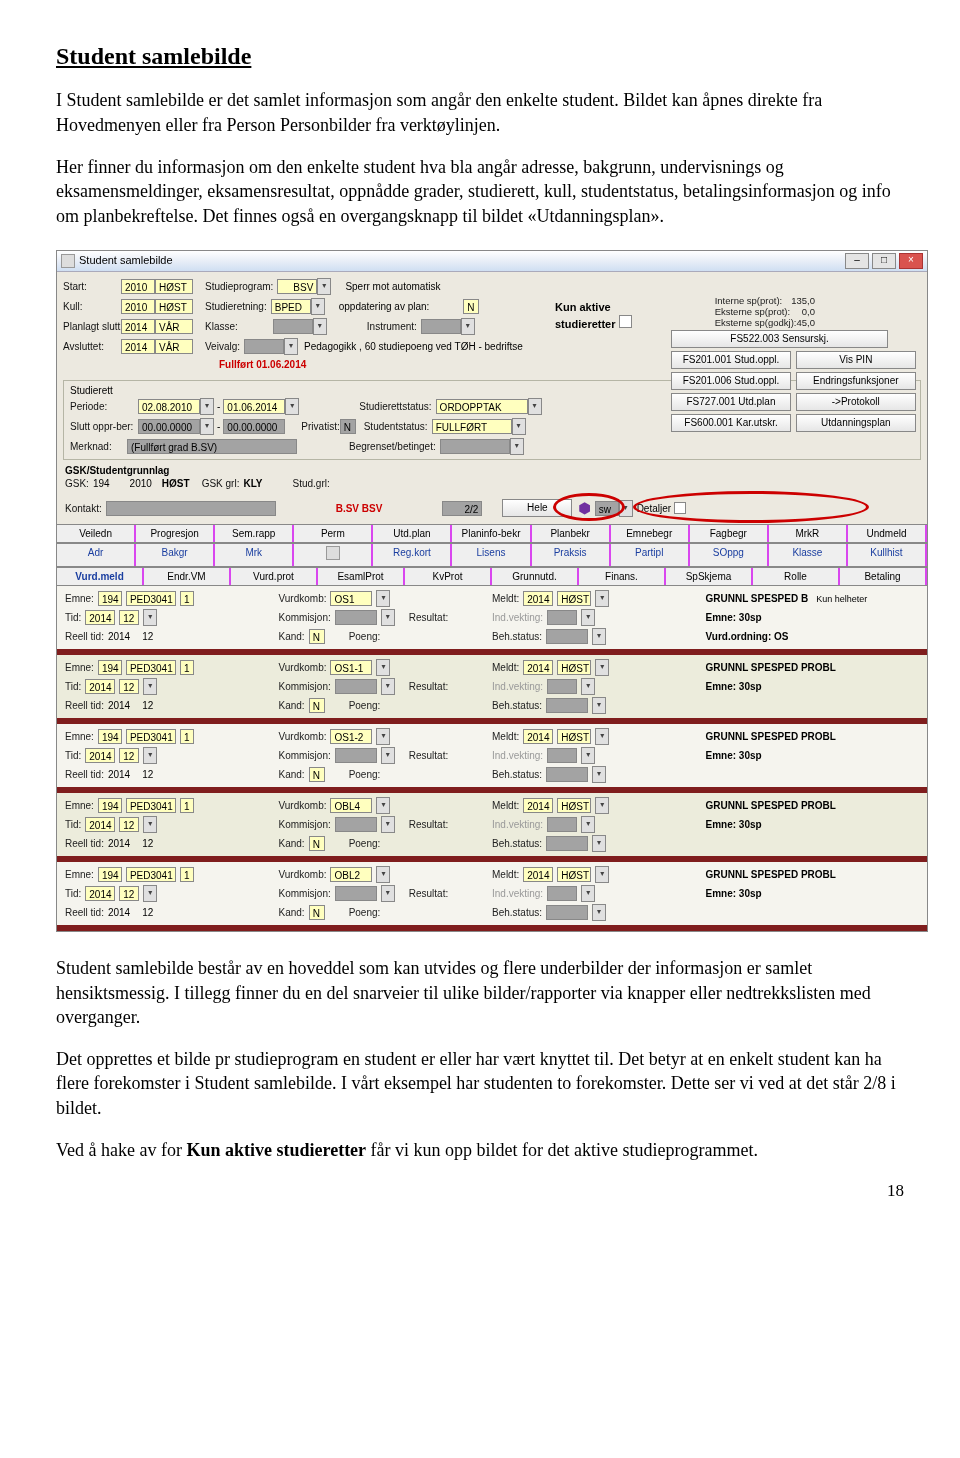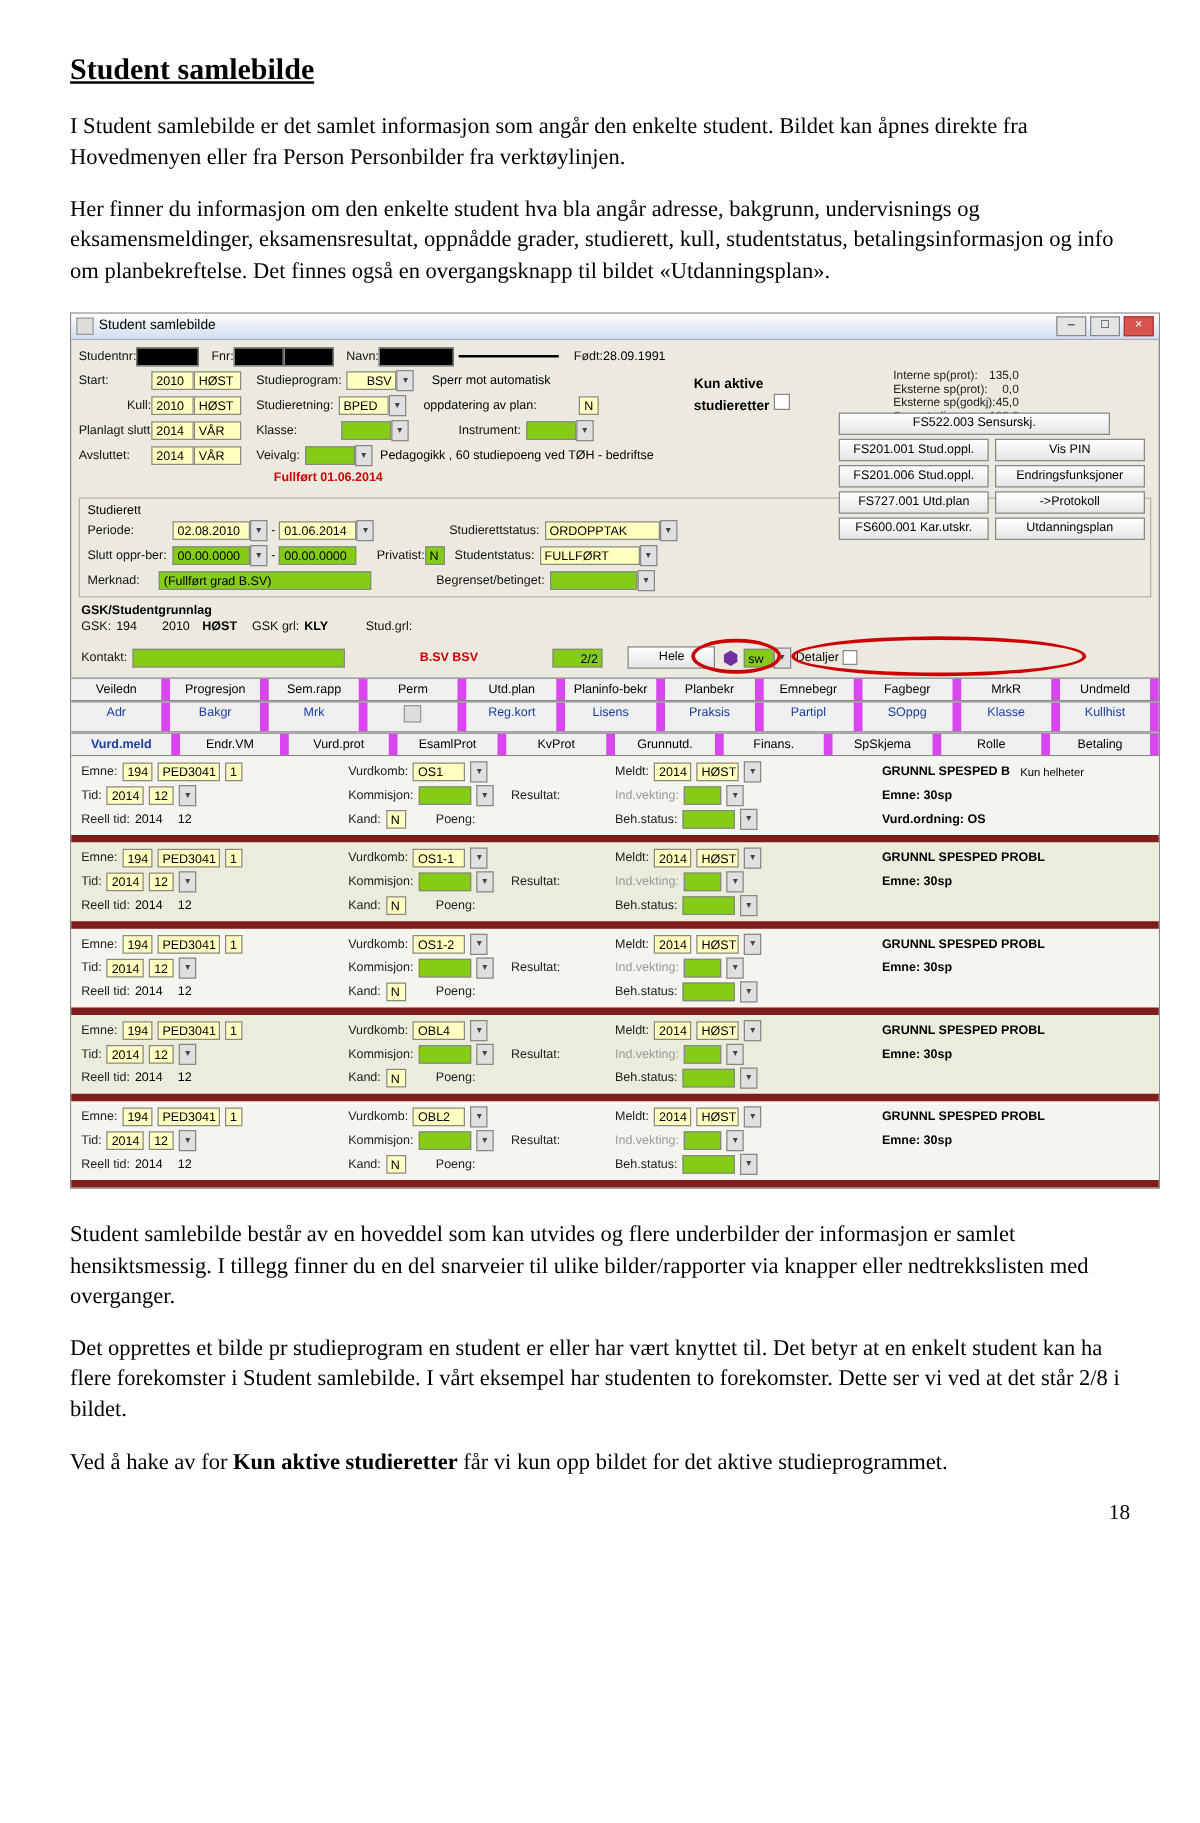--- a/index.html
+++ b/index.html
@@ -48,38 +48,38 @@
   .field {
     background: #ffffbf;
     border: 1px solid #888;
     height: 15px;
     line-height: 15px;
     padding: 0 3px;
     box-sizing: border-box;
     display: inline-block;
     overflow: hidden;
   }
-  .field.plain { background: #84cc16; }
+  .field.plain { background: #a3a3a3; }
   .dd { width: 12px; height: 15px; border: 1px solid #888; background: #e0e0e0; display: inline-block; text-align: center; line-height: 13px; font-size: 8px; color: #444; }
   .btn {
     background: linear-gradient(#fff,#e6e6e6);
     border: 1px solid #888;
     height: 18px;
     line-height: 16px;
     text-align: center;
     font-size: 10px;
     box-sizing: border-box;
     display: inline-block;
   }
   .right-buttons { position: absolute; right: 8px; top: 58px; width: 248px; }
   .right-buttons .btn { width: 120px; margin: 0 2px 3px 0; }
   .redtext { color: #c00; font-weight: bold; }
   .studierett { border: 1px solid #b5b5a5; margin: 4px 6px 2px 6px; padding: 3px 6px 1px 6px; }
   .tabbar { display: flex; border-top: 1px solid #888; border-bottom: 1px solid #888; background: #efefef; }
-  .tab { flex: 1; text-align: center; padding: 2px 0; border-right: 7px solid #d946ef; font-size: 10px; }
+  .tab { flex: 1; text-align: center; padding: 2px 0; border-right: 2px solid #d946ef; font-size: 10px; }
   .tab.sel { color: #1a3ea0; font-weight: bold; }
   .tab.link { color: #1a3ea0; text-align: center; }
   .records { background: #f5f4ee; }
   .rec { border-bottom: 6px solid #7f1d1d; padding: 4px 8px; display: grid; grid-template-columns: 1fr 1fr 1fr 1fr; row-gap: 2px; }
   .rec.alt { background: #ececdc; }
   .rec .cell { display: flex; align-items: center; gap: 4px; }
   .small-lbl { color: #222; }
   .gray { color: #9a9a9a; }
   .ellipse-red {
     position: absolute;
@@ -105,47 +105,35 @@
   <div class="titlebar">
     <span class="icon"></span>
     <span style="margin-left:4px;">Student samlebilde</span>
     <span class="spacer"></span>
     <span class="winbtn">–</span>
     <span class="winbtn">□</span>
     <span class="winbtn close">×</span>
   </div>
 
   <div class="body-top">
-    <div class="row">
-      <span class="lbl">Studentnr:</span>
-      <span class="field" style="width:50px;background:#000;"></span>
-      <span class="lbl" style="margin-left:10px;">Fnr:</span>
-      <span class="field" style="width:40px;background:#000;"></span>
-      <span class="field" style="width:40px;background:#000;"></span>
-      <span class="lbl" style="margin-left:10px;">Navn:</span>
-      <span class="field" style="width:60px;background:#000;"></span>
-      <span style="width:80px;border-bottom:2px solid #000;margin:0 4px;"></span>
-      <span class="lbl" style="margin-left:8px;">Født:</span>
-      <span>28.09.1991</span>
-    </div>
 
     <div class="row">
       <span class="lbl" style="width:58px;">Start:</span>
       <span class="field" style="width:34px;">2010</span>
       <span class="field" style="width:38px;">HØST</span>
       <span class="lbl" style="margin-left:12px;">Studieprogram:</span>
       <span class="field" style="width:40px;margin-left:4px;text-align:right;">BSV</span>
       <span class="dd">▾</span>
       <span style="margin-left:14px;display:inline-block;width:120px;">
         <span>Sperr mot automatisk</span>
       </span>
     </div>
 
     <div class="row">
-      <span class="lbl" style="width:58px;text-align:right;">Kull:</span>
+      <span class="lbl" style="width:58px;">Kull:</span>
       <span class="field" style="width:34px;">2010</span>
       <span class="field" style="width:38px;">HØST</span>
       <span class="lbl" style="margin-left:12px;">Studieretning:</span>
       <span class="field" style="width:40px;margin-left:4px;">BPED</span>
       <span class="dd">▾</span>
       <span style="margin-left:14px;display:inline-block;">
         <span>oppdatering av plan:</span>
       </span>
       <span class="field" style="width:16px;margin-left:34px;">N</span>
     </div>

